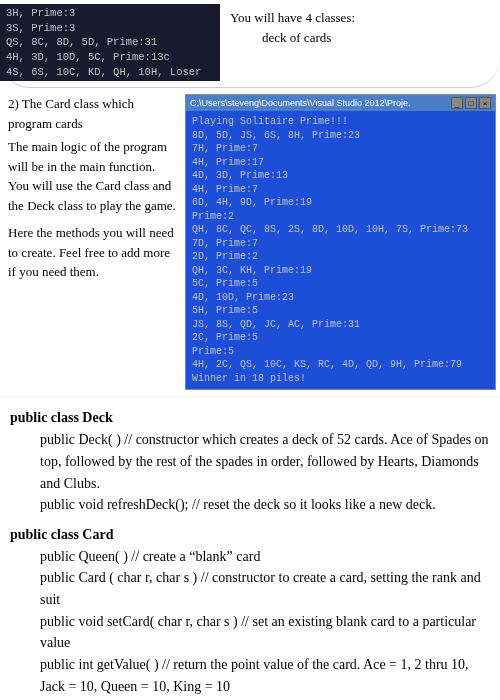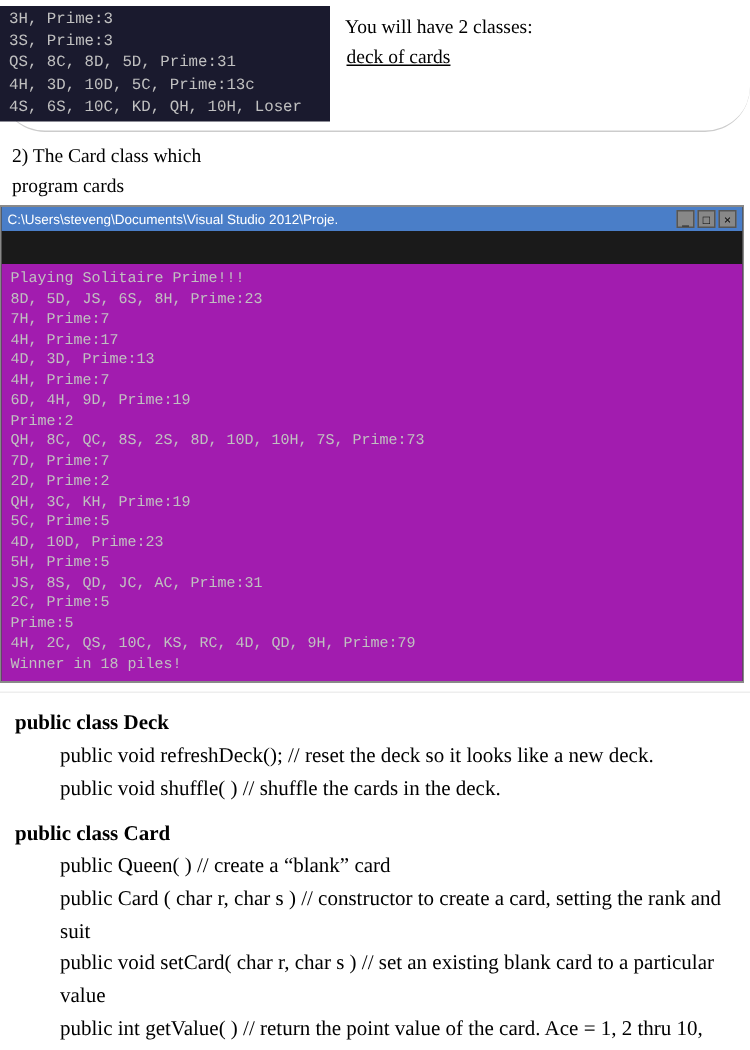--- a/index.html
+++ b/index.html
@@ -36,21 +36,21 @@
       white-space: pre;
     }
     .top-right {
       flex: 1;
       padding: 4px 10px;
       font-size: 13px;
       line-height: 1.5;
     }
     .section-two {
       display: flex;
-      flex-direction: column;
+      flex-direction: row;
       padding: 6px 0;
       border-bottom: 1px solid #eee;
     }
     .section-two-left {
       width: 185px;
       flex-shrink: 0;
       padding: 0 8px;
       font-size: 13px;
       line-height: 1.5;
     }
@@ -88,23 +88,22 @@
       cursor: pointer;
       color: #000;
     }
     .console-output {
       font-family: Courier New, monospace;
       font-size: 10px;
       color: #c0c0c0;
       padding: 4px 6px;
       white-space: pre;
       line-height: 1.35;
-      background: #a21caf;
+      background: #1d4ed8;
       overflow: hidden;
-      margin-top: 22px;
     }
     .main-content {
       padding: 6px 10px;
       font-size: 13px;
       line-height: 1.55;
     }
     .code-block {
       font-family: Times New Roman, serif;
       font-size: 14px;
       line-height: 1.55;
@@ -122,31 +121,33 @@
 
 <div class="top-section">
   <div class="top-left">
     <div class="top-left-code">3H, Prime:3
 3S, Prime:3
 QS, 8C, 8D, 5D, Prime:31
 4H, 3D, 10D, 5C, Prime:13c
 4S, 6S, 10C, KD, QH, 10H, Loser</div>
   </div>
   <div class="top-right">
-    <div>You will have 2 classes:</div>
-    <div style="margin-left:1px;text-decoration:underline;">deck of cards</div>
+    <div>You will have 4 classes:</div>
+    <div style="margin-left:32px;">deck of cards</div>
   </div>
 </div>
 
 <div class="section-two">
   <div class="section-two-left">
     <div style="margin-bottom:4px;">
       <span>2) The Card class which</span><br>
       <span>    program cards</span>
     </div>
+    <p style="margin-bottom:8px;">The main logic of the program will be in the main function. You will use the Card class and the Deck class to play the game.</p>
+    <p>Here the methods you will need to create. Feel free to add more if you need them.</p>
   </div>
   <div class="section-two-right">
     <div class="window-title-bar">
       <span style="font-size:9px;overflow:hidden;white-space:nowrap;max-width:220px;">C:\Users\steveng\Documents\Visual Studio 2012\Proje...</span>
       <div class="window-title-bar-btns">
         <div class="win-btn">_</div>
         <div class="win-btn">□</div>
         <div class="win-btn">×</div>
       </div>
     </div>
@@ -170,22 +171,22 @@
 Prime:5
 4H, 2C, QS, 10C, KS, RC, 4D, QD, 9H, Prime:79
 Winner in 18 piles!</div>
   </div>
 </div>
 
 <div class="main-content">
 
   <div class="code-block">
     <div class="bold">public class Deck</div>
+    <div class="indent1" id="deck-m0">public Deck( ) // constructor which creates a deck of 52 cards. Ace of Spades on top, followed by the rest of the spades in order, followed by Hearts, Diamonds and Clubs.</div>
     <div class="indent1" id="deck-m1">public void refreshDeck(); // reset the deck so it looks like a new deck.</div>
-    <div class="indent1" id="deck-m3">public void shuffle( ) // shuffle the cards in the deck.</div>
   </div>
 
   <div class="code-block" style="margin-top:8px;">
     <div class="bold">public class Card</div>
     <div class="indent1" id="card-m0">public Queen( ) // create a “blank” card</div>
     <div class="indent1" id="card-m1">public Card  ( char r, char s ) // constructor to create a card, setting the rank and suit</div>
     <div class="indent1" id="card-m2">public void setCard( char r, char s ) // set an existing blank card to a particular value</div>
     <div class="indent1" id="card-m3">public int getValue( ) // return the point value of the card. Ace = 1, 2 thru 10, Jack = 10, Queen = 10, King = 10</div>
     <div class="indent1" id="card-m4">public void showCard( ) // display the card using 2 fields… Ace of Spade:AS, Ten of Diamond:10D, Queen of Heart:QH, Three of Club:3C.</div>
 

